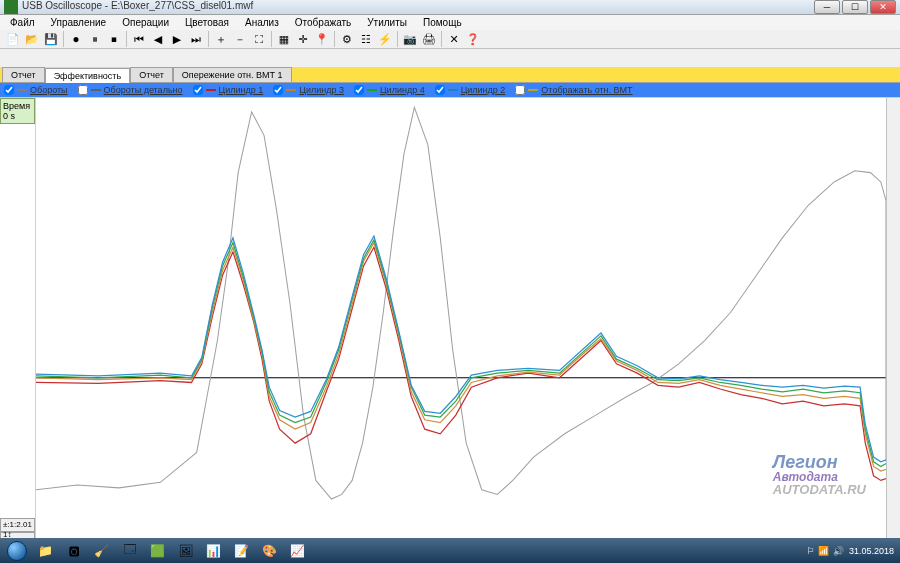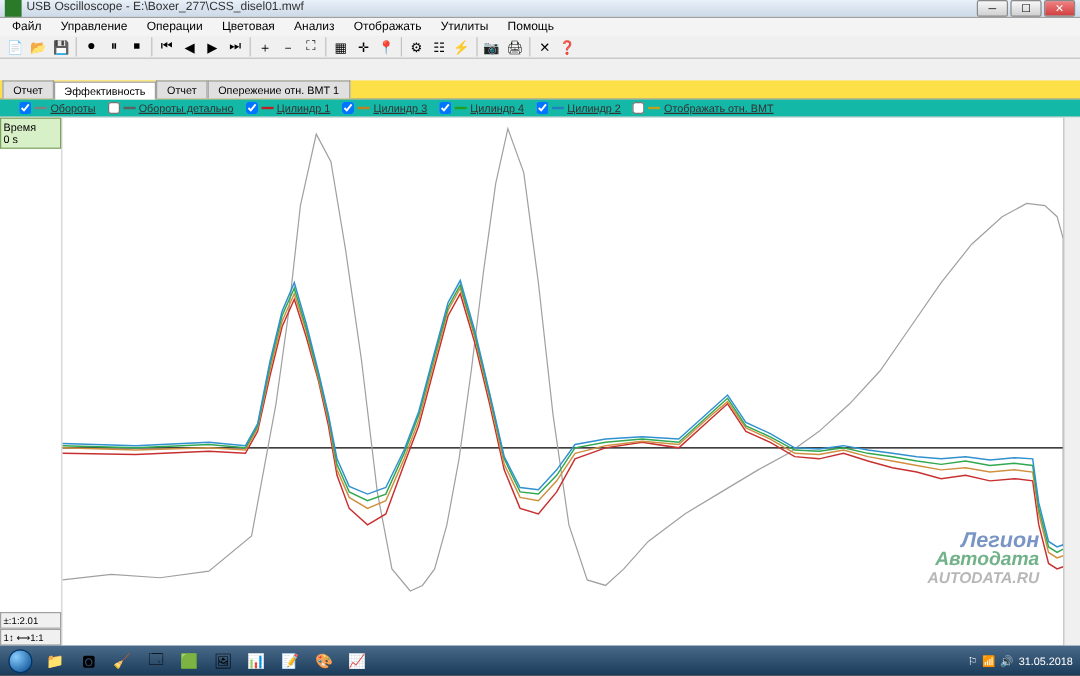--- a/index.html
+++ b/index.html
@@ -13,42 +13,42 @@
 .winbtn.close { background: linear-gradient(#f08080,#d04040); color: #fff; }
 .menubar { height: 18px; background: #f4f4f4; display: flex; align-items: flex-end; padding: 0 4px; gap: 4px; font-size: 10px; }
 .menubar span { padding: 2px 6px; cursor: pointer; }
 .toolbar { height: 22px; background: #f0f0f0; border-bottom: 1px solid #c0c0c0; display: flex; align-items: center; padding: 0 4px; gap: 1px; }
 .tbtn { width: 18px; height: 18px; border: 1px solid transparent; display: flex; align-items: center; justify-content: center; cursor: pointer; font-size: 11px; }
 .tsep { width: 1px; height: 16px; background: #c0c0c0; margin: 0 2px; }
 .tabbar { height: 20px; background: #fde047; display: flex; align-items: flex-start; padding: 0 2px; gap: 0; border-bottom: 1px solid #a0a0a0; margin-top: 18px; }
 .tab { padding: 2px 8px; background: #e0e0e0; border: 1px solid #a0a0a0; border-bottom: none; font-size: 9px; cursor: pointer; }
 .tab.active { background: #fff; position: relative; top: 1px; }
 .desc { padding: 3px 6px; font-size: 10px; color: #222; background: #fafafa; border-bottom: 1px solid #d0d0d0; }
-.legend { padding: 2px 16px; display: flex; gap: 10px; background: #14b8a6; font-size: 9px; border-bottom: 1px solid #d0d0d0; }
+.legend { padding: 2px 4px; display: flex; gap: 10px; background: #3b82f6; font-size: 9px; border-bottom: 1px solid #d0d0d0; }
 .legitem { display: flex; align-items: center; gap: 3px; cursor: pointer; }
 .legitem input { width: 10px; height: 10px; }
 .legitem .sw { width: 10px; height: 2px; }
 .legitem .txt { color: #333; text-decoration: underline; }
 .workarea { flex: 1; display: flex; background: #fff; position: relative; }
-.leftcol { width: 52px; background: #fff; border-right: 1px solid #d0d0d0; display: flex; flex-direction: column; }
+.leftcol { width: 36px; background: #fff; border-right: 1px solid #d0d0d0; display: flex; flex-direction: column; }
 .timebox { background: #d8f0c8; border: 1px solid #80a060; padding: 2px; font-size: 9px; }
 .zoombtns { margin-top: auto; display: flex; flex-direction: column; }
 .zbtn { height: 14px; border: 1px solid #a0a0a0; background: #f0f0f0; font-size: 8px; display: flex; align-items: center; padding-left: 2px; cursor: pointer; }
 .chart { flex: 1; position: relative; }
 .chart svg { width: 100%; height: 100%; }
 .scrollv { width: 14px; background: #f0f0f0; border-left: 1px solid #c0c0c0; }
 .status { height: 18px; background: #f0f0f0; border-top: 1px solid #c0c0c0; display: flex; align-items: center; padding: 0 4px; font-size: 9px; }
 .status .left { flex: 1; }
 .taskbar { position: absolute; bottom: 0; left: 0; width: 900px; height: 25px; background: linear-gradient(to bottom, #4a6a8a 0%, #1a3a5a 100%); display: flex; align-items: center; padding: 0 2px; }
 .startbtn { width: 30px; height: 22px; display:flex; align-items:center; justify-content:center; cursor:pointer; }
 .startbtn .orb { width:20px; height:20px; border-radius:50%; background: radial-gradient(circle at 30% 30%, #8cf, #048); border:1px solid #036; }
 .tbitem { width: 26px; height: 20px; margin: 0 1px; border-radius: 2px; display:flex; align-items:center; justify-content:center; cursor:pointer; font-size:12px; }
 .tray { margin-left: auto; display:flex; align-items:center; gap:4px; color:#fff; font-size:9px; padding-right:4px; }
-.watermark { position: absolute; right: 20px; bottom: 50px; font-size: 18px; font-style: italic; font-weight: bold; color: #2050a0; opacity: 0.6; pointer-events: none; text-align:right; line-height:1; }
-.watermark .sub { font-size:16px; color:#15803d; }
+.watermark { position: absolute; right: 20px; bottom: 50px; font-size: 18px; font-style: italic; font-weight: bold; color: #2050a0; opacity: 0.6; pointer-events: none; line-height:1; }
+.watermark .sub { font-size:12px; color:#4c1d95; }
 </style>
 </head>
 <body>
 
 <div class="window">
   <div class="titlebar">
     <div class="icon"></div>
     <div class="title">USB Oscilloscope - E:\Boxer_277\CSS_disel01.mwf</div>
     <div class="winbtns">
       <div class="winbtn">─</div>

